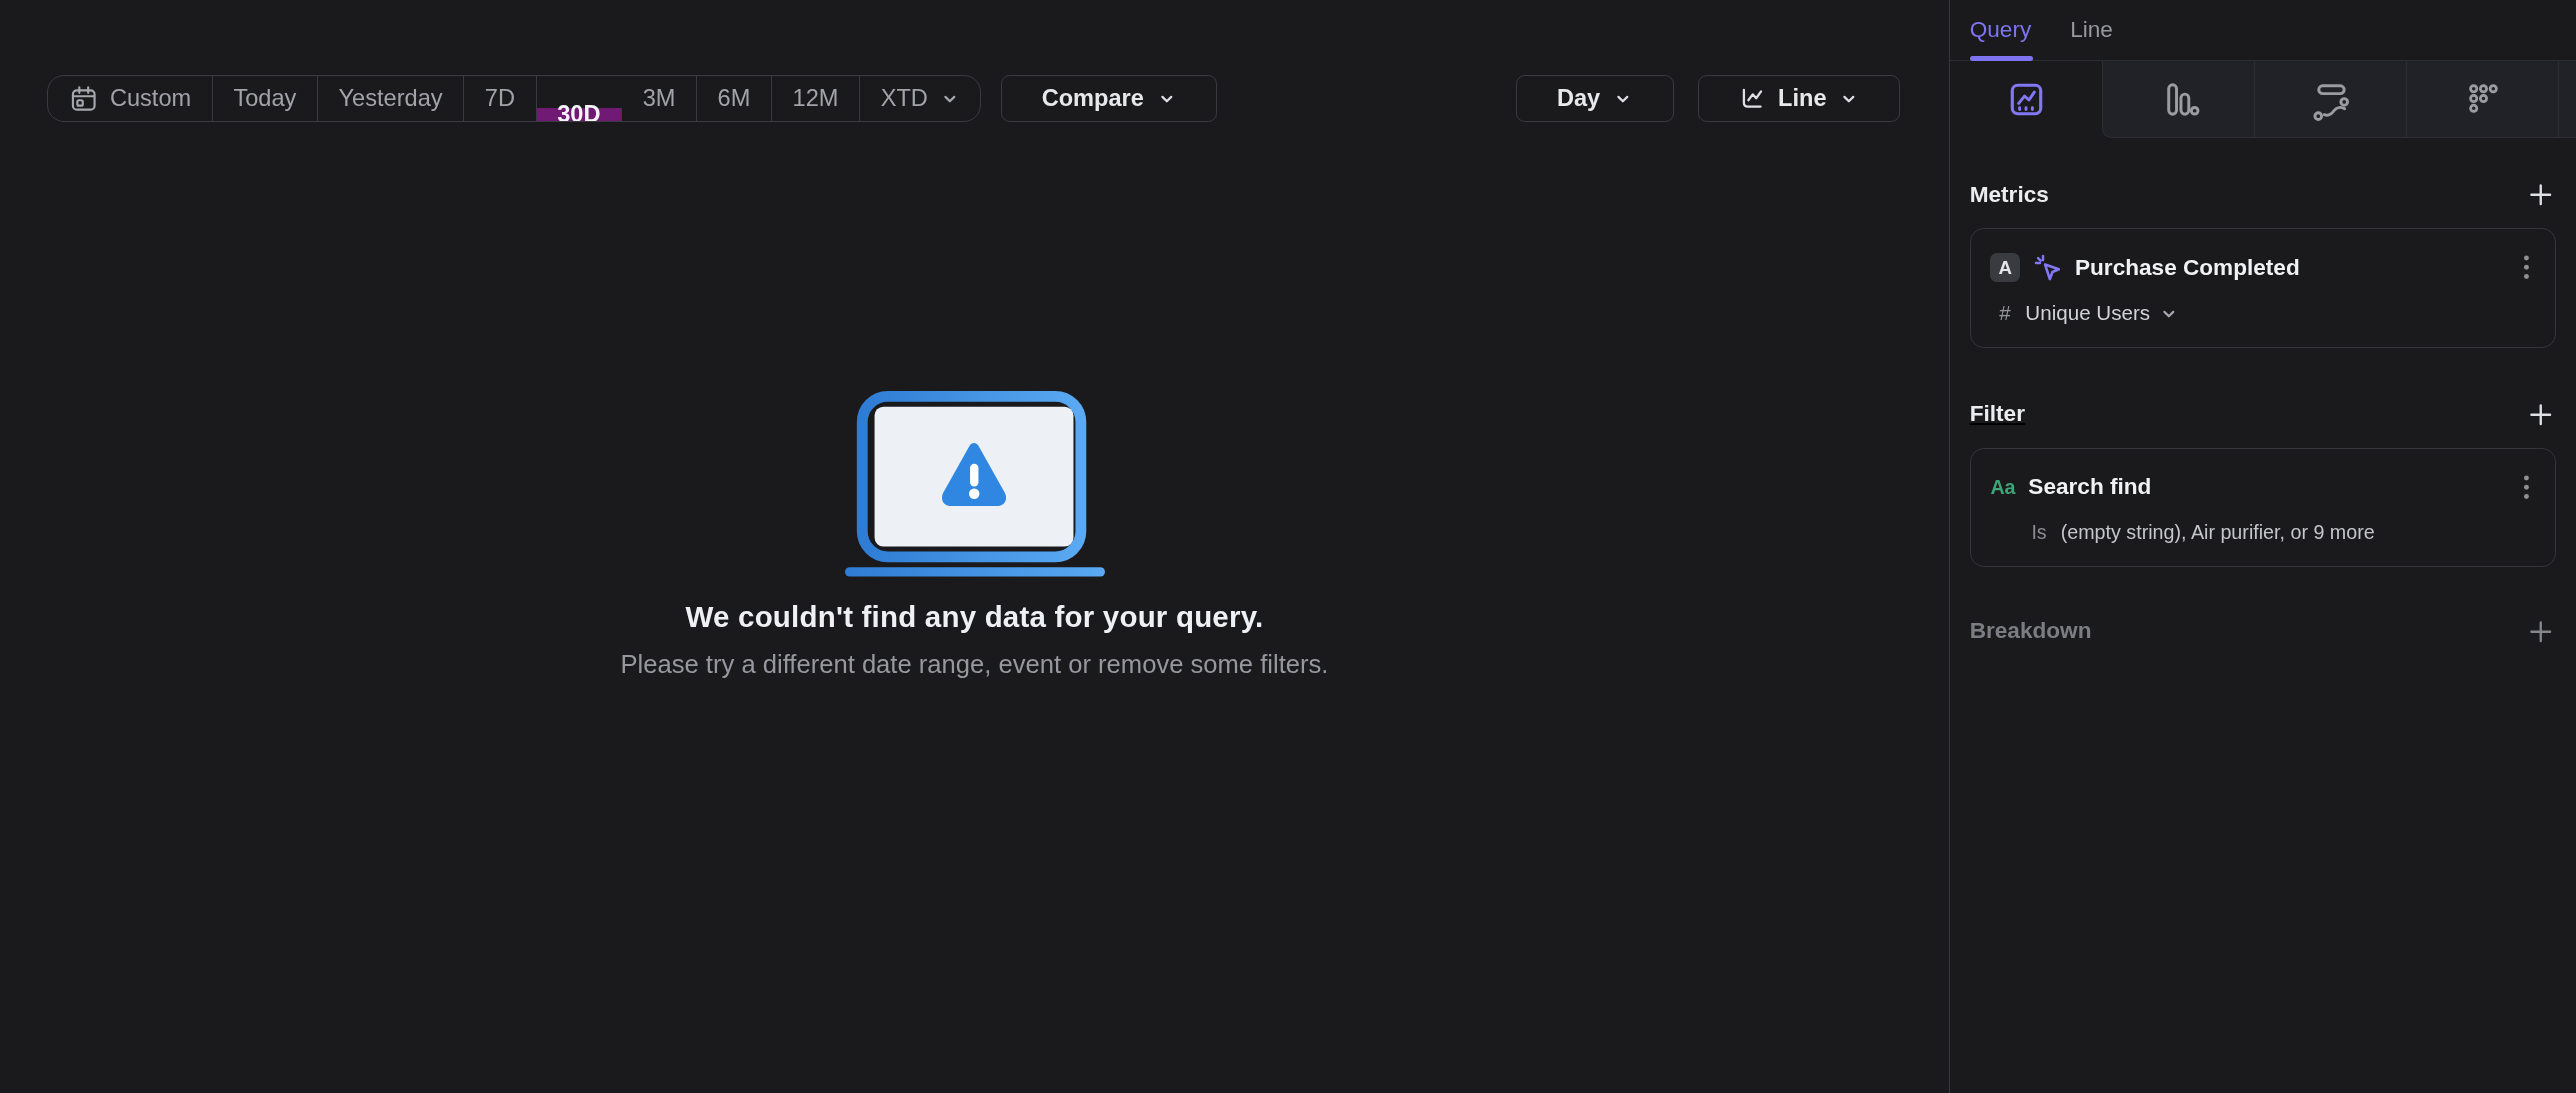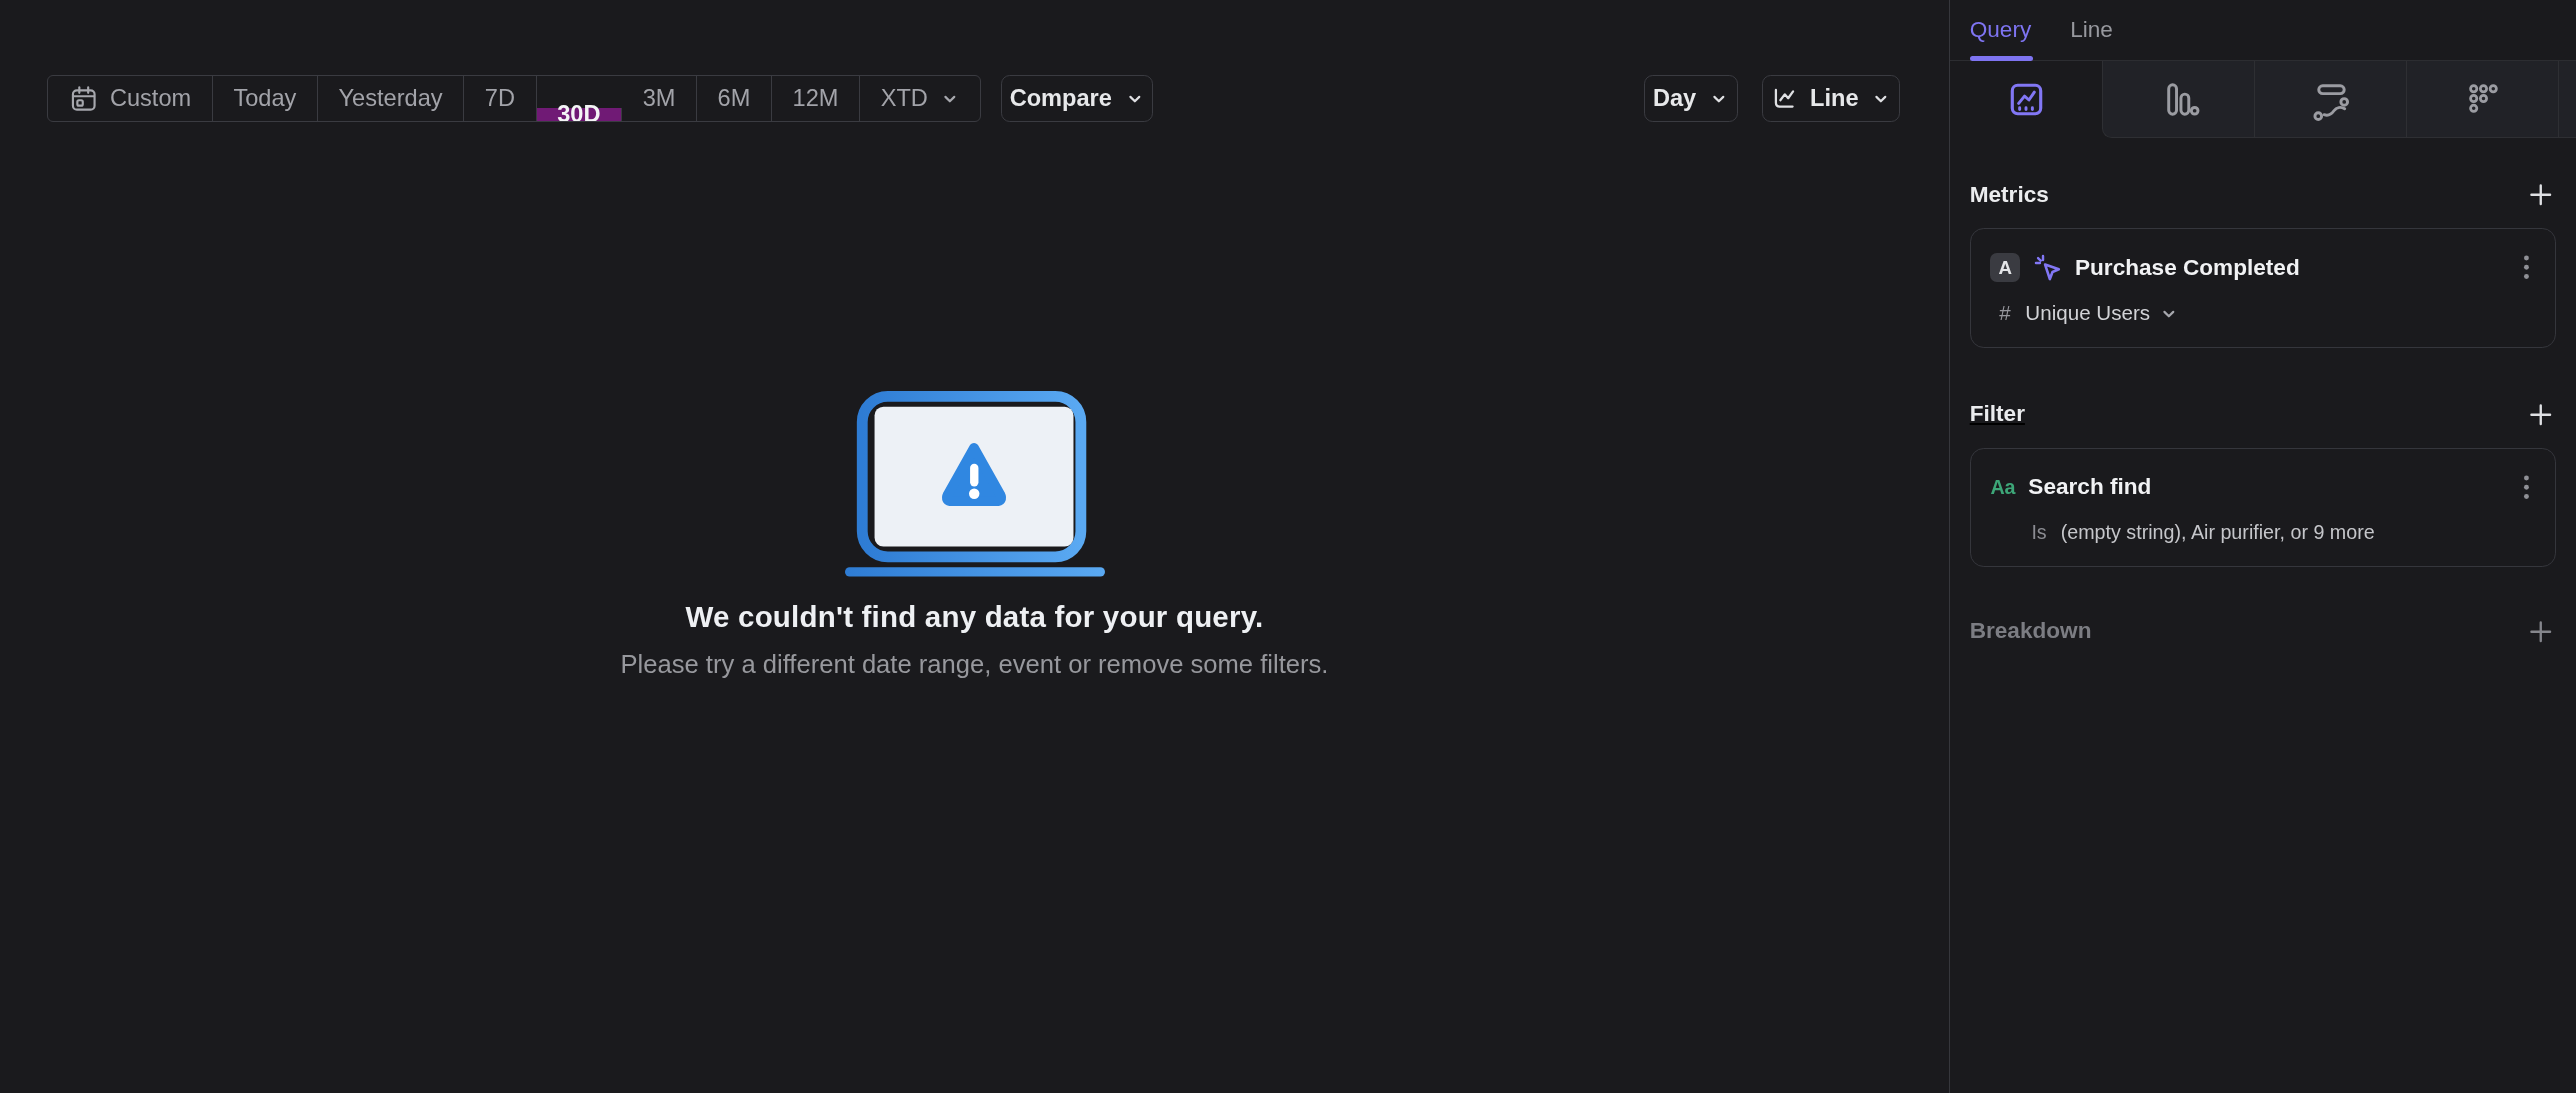--- a/index.html
+++ b/index.html
@@ -12,34 +12,34 @@
   .app { display: flex; width: 2576px; height: 1093px; background: #1a1a1d; position: relative; }
 
   
   .main { width: 1949px; position: relative; height: 100%; }
 
   .toolbar {
     position: absolute; top: 75px; left: 47px; right: 49px; height: 47px;
     display: flex; align-items: stretch;
   }
   .date-range-group {
-    display: flex; border: 1px solid #3a3b41; border-radius: 6px; overflow: hidden;
+    display: flex; border: 1px solid #3a3b41; border-radius: 17px; overflow: hidden;
   }
   .dr-btn {
     display: flex; align-items: center; gap: 11.8px;
     padding: 0 20.6px; background: transparent; border: none; border-right: 1px solid #3a3b41;
     color: #a2a3a9; font-size: 23.6px; font-family: inherit; cursor: pointer; white-space: nowrap;
   }
   .dr-btn:last-child { border-right: none; }
   .dr-btn.selected { background: #701a75; color: #f4f5f6; font-weight: 700; margin-top: 32px; }
   .pill {
     display: flex; align-items: center; gap: 12.8px;
     border: 1px solid #3a3b41; border-radius: 8.8px; background: transparent;
     color: #e7e8ea; font-size: 23.6px; font-weight: 600; font-family: inherit;
-    padding: 0 8px; cursor: pointer; white-space: nowrap;
+    padding: 0 40px; cursor: pointer; white-space: nowrap;
   }
   .compare { margin-left: 19.7px; }
   .right-controls { margin-left: auto; display: flex; gap: 24px; }
   .icon-stroke { stroke: #a6a7ad; fill: none; stroke-linecap: round; stroke-linejoin: round; }
   .icon-stroke-light { stroke: #dfe0e3; fill: none; stroke-linecap: round; stroke-linejoin: round; }
 
   .empty-state {
     position: absolute; top: 385px; left: 0; width: 100%;
     display: flex; flex-direction: column; align-items: center;
   }

